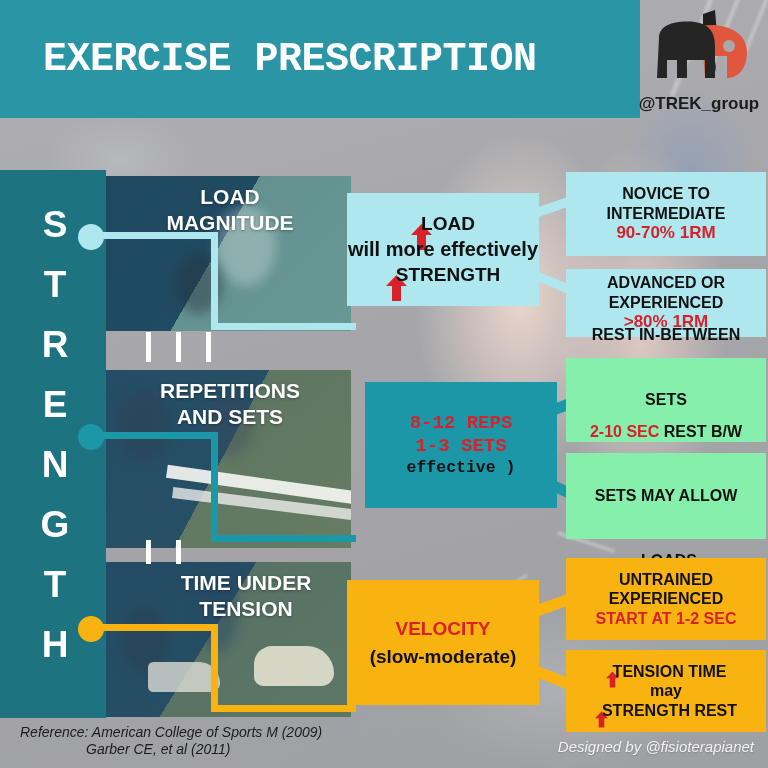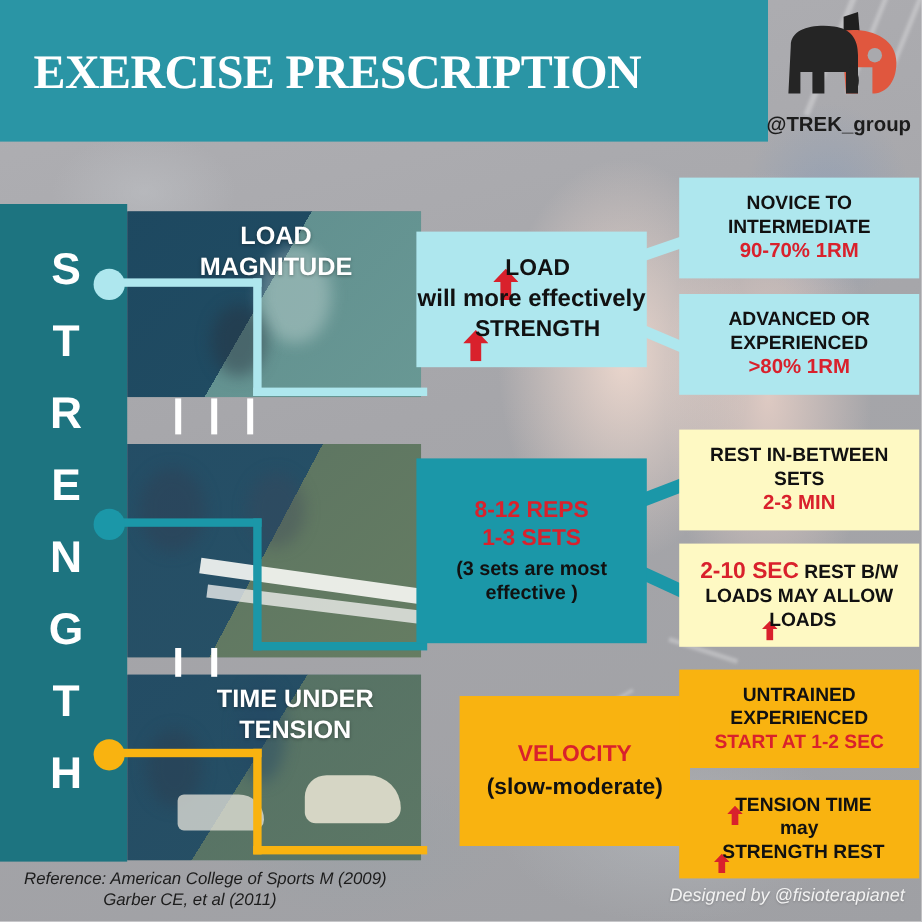--- a/index.html
+++ b/index.html
@@ -39,22 +39,22 @@
     position: absolute; left: 0; top: 0;
     width: 640px; height: 118px;
     background: #2a95a5;
     display: flex; align-items: center;
   }
   .header-title {
     color: #ffffff;
     font-size: 40px;
     font-weight: bold;
     letter-spacing: -0.5px;
-    margin-left: 28px;
-    font-family: Liberation Serif, serif;
+    margin-left: 43px;
+    font-family: Liberation Mono, monospace;
   }
   .logo-wrap {
     position: absolute; right: 4px; top: 8px;
     width: 130px; height: 118px;
     display: flex; flex-direction: column;
     align-items: center; justify-content: flex-start;
   }
   .logo-handle {
     color: #1c1c1c;
     font-size: 17px;
@@ -141,27 +141,27 @@
 
   
   .right-box {
     position: absolute;
     left: 566px; width: 200px;
     display: flex; flex-direction: column;
     align-items: center; justify-content: center;
     text-align: center;
     z-index: 6;
   }
-  .right-box.cyan { background: #aee7ee; }
-  .right-box.teal { background: #fef9c3; }
+  .right-box.cyan { background: #aee7ee; margin-top: 24px; }
+  .right-box.teal { background: #86efac; gap: 45px; }
   .right-box.amber { background: #f9b310; }
 
   .ln { display: block; line-height: 1.22; }
   .blk { color: #111111; font-weight: bold; font-size: 16px; }
-  .red { color: #d9212c; font-weight: bold; font-size: 19px; }
+  .red { color: #d9212c; font-weight: bold; font-size: 16px; }
   .big-red { color: #d9212c; font-weight: bold; font-size: 19px; }
   .big-blk { color: #111111; font-weight: bold; font-size: 19px; }
 
   .arrow-up {
     display: inline-block;
     width: 0; height: 0;
     vertical-align: -2px;
   }
 
   
@@ -280,62 +280,65 @@
     <polygon points="0,30 52,12 52,22 0,40" fill="#aee7ee"></polygon>
     <polygon points="0,88 52,110 52,120 0,98" fill="#aee7ee"></polygon>
   </svg>
 
   <div class="right-box cyan" style="top:148px;height:84px;">
     <span class="ln blk">NOVICE TO</span>
     <span class="ln blk">INTERMEDIATE</span>
     <span class="ln red" style="font-size:17px;">90-70% 1RM</span>
   </div>
 
-  <div class="right-box cyan" style="top:245px;height:84px;">
+  <div class="right-box cyan" style="top:245px;height:68px;">
     <span class="ln blk">ADVANCED OR</span>
     <span class="ln blk">EXPERIENCED</span>
     <span class="ln red" style="font-size:17px;">&gt;80% 1RM</span>
   </div>
 
   <div class="photo p2" style="left:106px;top:370px;width:245px;height:178px;">
     <div class="tint"></div>
     <div class="blob" style="left:10px;top:20px;width:55px;height:70px;background:rgba(50,60,80,.4);"></div>
     <div class="blob" style="left:100px;top:24px;width:48px;height:62px;background:rgba(60,70,90,.35);"></div>
     <div style="position:absolute;left:60px;top:108px;width:190px;height:13px;background:rgba(248,248,245,.9);transform:rotate(8deg);"></div>
     <div style="position:absolute;left:66px;top:128px;width:180px;height:11px;background:rgba(240,240,238,.78);transform:rotate(7deg);"></div>
   </div>
+  <div class="photo-title" style="left:110px;top:378px;width:240px;">
+    <span class="ln">REPETITIONS</span>
+    <span class="ln">AND  SETS</span>
+  </div>
 
   <div class="dot" style="left:78px;top:424px;background:#1b97a8;"></div>
   <div class="bar" style="left:96px;top:432px;width:122px;height:7px;background:#1b97a8;"></div>
   <div class="bar" style="left:211px;top:432px;width:7px;height:110px;background:#1b97a8;"></div>
   <div class="bar" style="left:211px;top:535px;width:145px;height:7px;background:#1b97a8;"></div>
 
-  <div class="mid-box teal" style="left:347px;top:382px;width:192px;height:154px;">
+  <div class="mid-box teal" style="left:365px;top:382px;width:192px;height:126px;font-family:Liberation Mono, monospace;">
     <span class="ln big-red">8-12 REPS</span>
     <span class="ln big-red">1-3 SETS</span>
-    <span class="ln big-blk" style="font-size:16.5px;margin-top:4px;">(3 sets are most</span>
     <span class="ln big-blk" style="font-size:16.5px;">effective )</span>
   </div>
 
   <svg class="diag" style="left:530px;top:375px;width:60px;height:170px;" viewBox="0 0 60 170">
     <polygon points="0,38 52,18 52,30 0,50" fill="#1b97a8"></polygon>
     <polygon points="0,94 52,118 52,130 0,106" fill="#1b97a8"></polygon>
   </svg>
 
   <div class="right-box teal" style="top:358px;height:84px;">
     <span class="ln blk">REST IN-BETWEEN</span>
     <span class="ln blk">SETS</span>
     <span class="ln red" style="font-size:17px;">2-3 MIN</span>
   </div>
 
   <div class="right-box teal" style="top:453px;height:86px;">
     <span class="ln">
       <span class="red">2-10 SEC</span><span class="blk"> REST B/W</span>
     </span>
-    <span class="ln blk">LOADS MAY ALLOW</span>
+    <span class="ln blk">SETS MAY ALLOW</span>
     <span class="ln" style="display:flex;align-items:center;gap:6px;">
       <span class="arrow-up">
         <svg width="13" height="17" viewBox="0 0 21 26">
             <path d="M10.5 0 L21 11 L15 11 L15 26 L6 26 L6 11 L0 11 Z" fill="#d9212c"></path>
           </svg>
       </span>
       <span class="blk">LOADS</span>
     </span>
   </div>
 
@@ -349,21 +352,21 @@
   <div class="photo-title" style="left:126px;top:570px;width:240px;">
     <span class="ln">TIME UNDER</span>
     <span class="ln">TENSION</span>
   </div>
 
   <div class="dot" style="left:78px;top:616px;background:#f9b310;"></div>
   <div class="bar" style="left:96px;top:624px;width:122px;height:7px;background:#f9b310;"></div>
   <div class="bar" style="left:211px;top:624px;width:7px;height:88px;background:#f9b310;"></div>
   <div class="bar" style="left:211px;top:705px;width:145px;height:7px;background:#f9b310;"></div>
 
-  <div class="mid-box amber" style="left:347px;top:580px;width:192px;height:125px;margin-left:36px;">
+  <div class="mid-box amber" style="left:347px;top:580px;width:192px;height:125px;">
     <span class="ln big-red">VELOCITY</span>
     <span class="ln big-blk" style="margin-top:4px;">(slow-moderate)</span>
   </div>
 
   <svg class="diag" style="left:530px;top:575px;width:60px;height:160px;" viewBox="0 0 60 160">
     <polygon points="0,32 52,14 52,26 0,44" fill="#f9b310"></polygon>
     <polygon points="0,88 52,108 52,120 0,100" fill="#f9b310"></polygon>
   </svg>
 
   <div class="right-box amber" style="top:558px;height:82px;">

